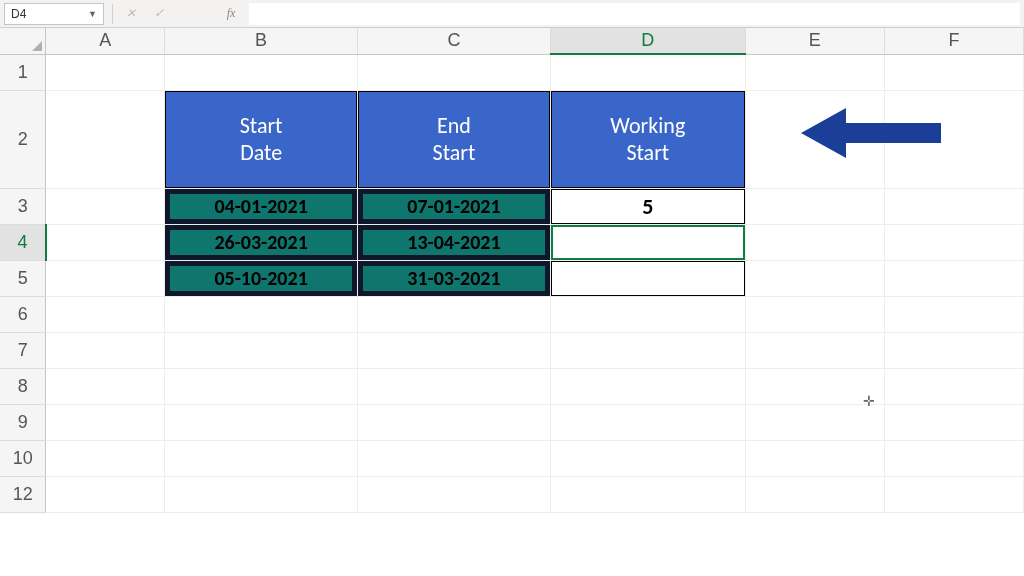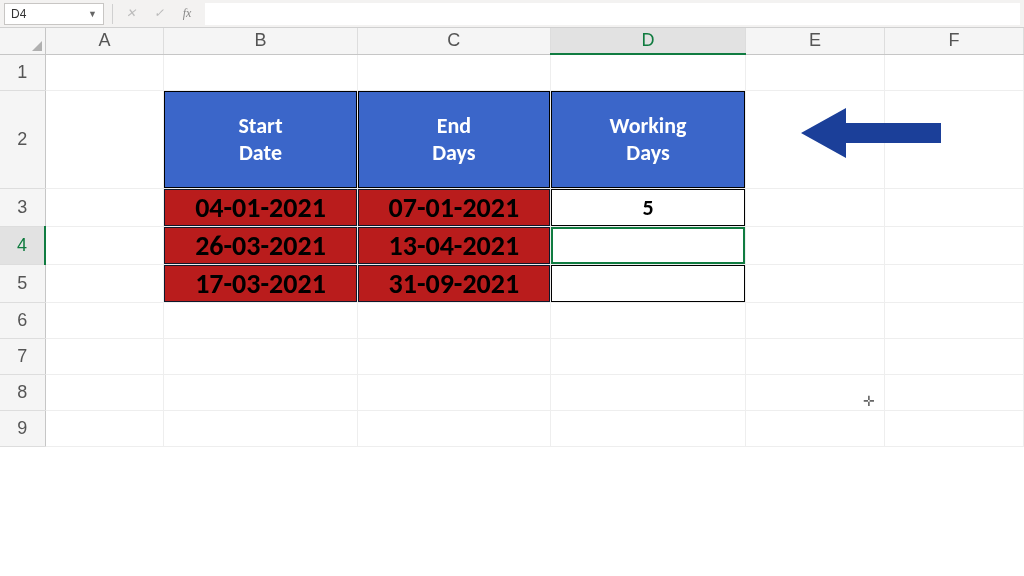--- a/index.html
+++ b/index.html
@@ -40,21 +40,21 @@
       width: 20px;
       height: 20px;
       display: flex;
       align-items: center;
       justify-content: center;
       color: #bbb;
       font-size: 12px;
       font-style: italic;
       font-family: "Times New Roman", serif;
     }
-    .fx-icon { color: #888; font-weight: normal; }
+    .fx-icon { color: #888; font-weight: normal; margin-left: 44px; }
     .formula-input {
       flex: 1;
       height: 22px;
       background: #fff;
       border: none;
       outline: none;
       font-size: 13px;
       padding: 0 4px;
     }
     .sheet-area {
@@ -133,38 +133,38 @@
     tr.r2 td.cell, tr.r2 .row-head { height: 72px; }
     tr.r3 td.cell, tr.r3 .row-head { height: 36px; }
     tr.r4 td.cell, tr.r4 .row-head { height: 36px; }
     tr.r5 td.cell, tr.r5 .row-head { height: 36px; }
     tr.rN td.cell, tr.rN .row-head { height: 36px; }
 
     .content-header {
       background: #3b66c9;
       color: #fff;
       font-size: 22px;
-      font-weight: bold;
+      font-weight: normal;
       text-align: center;
       border: 1px solid #000;
       line-height: 1.25;
       padding: 20px 0;
       height: 100%;
       display: flex;
       align-items: center;
       justify-content: center;
       white-space: pre-line;
     }
     .content-data {
-      background: #b91c1c;
+      background: #0f766e;
       color: #000;
-      font-size: 28px;
+      font-size: 20px;
       font-weight: bold;
       text-align: center;
-      border: 1px solid #0f172a;
+      border: 5px solid #0f172a;
       height: 100%;
       display: flex;
       align-items: center;
       justify-content: center;
     }
     .content-data-D {
       background: #fff;
       color: #000;
       font-size: 22px;
       font-weight: bold;
@@ -234,25 +234,25 @@
     </tr>
     <tr class="r2">
       <td class="row-head">2</td>
       <td class="cell"></td>
       <td class="cell">
             <div class="content-header">Start
 Date</div>
           </td>
       <td class="cell">
             <div class="content-header">End
-Days</div>
+Start</div>
           </td>
       <td class="cell">
             <div class="content-header">Working
-Days</div>
+Start</div>
           </td>
       <td class="cell"></td>
       <td class="cell"></td>
     </tr>
     <tr class="r3">
       <td class="row-head">3</td>
       <td class="cell"></td>
       <td class="cell">
             <div class="content-data">04-01-2021</div>
           </td>
@@ -277,24 +277,24 @@
       <td class="cell" style="position:relative;">
             <div class="content-data-D selected-cell"></div>
           </td>
       <td class="cell"></td>
       <td class="cell"></td>
     </tr>
     <tr class="r5">
       <td class="row-head">5</td>
       <td class="cell"></td>
       <td class="cell">
-            <div class="content-data">17-03-2021</div>
-          </td>
-      <td class="cell">
-            <div class="content-data">31-09-2021</div>
+            <div class="content-data">05-10-2021</div>
+          </td>
+      <td class="cell">
+            <div class="content-data">31-03-2021</div>
           </td>
       <td class="cell">
             <div class="content-data-D"></div>
           </td>
       <td class="cell"></td>
       <td class="cell"></td>
     </tr>
     <tr class="rN">
           <td class="row-head">6</td>
           <td class="cell"></td>
@@ -317,20 +317,38 @@
           <td class="row-head">8</td>
           <td class="cell"></td>
           <td class="cell"></td>
           <td class="cell"></td>
           <td class="cell"></td>
           <td class="cell"></td>
           <td class="cell"></td>
         </tr>
     <tr class="rN">
           <td class="row-head">9</td>
+          <td class="cell"></td>
+          <td class="cell"></td>
+          <td class="cell"></td>
+          <td class="cell"></td>
+          <td class="cell"></td>
+          <td class="cell"></td>
+        </tr>
+    <tr class="rN">
+          <td class="row-head">10</td>
+          <td class="cell"></td>
+          <td class="cell"></td>
+          <td class="cell"></td>
+          <td class="cell"></td>
+          <td class="cell"></td>
+          <td class="cell"></td>
+        </tr>
+    <tr class="rN">
+          <td class="row-head">12</td>
           <td class="cell"></td>
           <td class="cell"></td>
           <td class="cell"></td>
           <td class="cell"></td>
           <td class="cell"></td>
           <td class="cell"></td>
         </tr>
   </tbody>
     </table>
 

